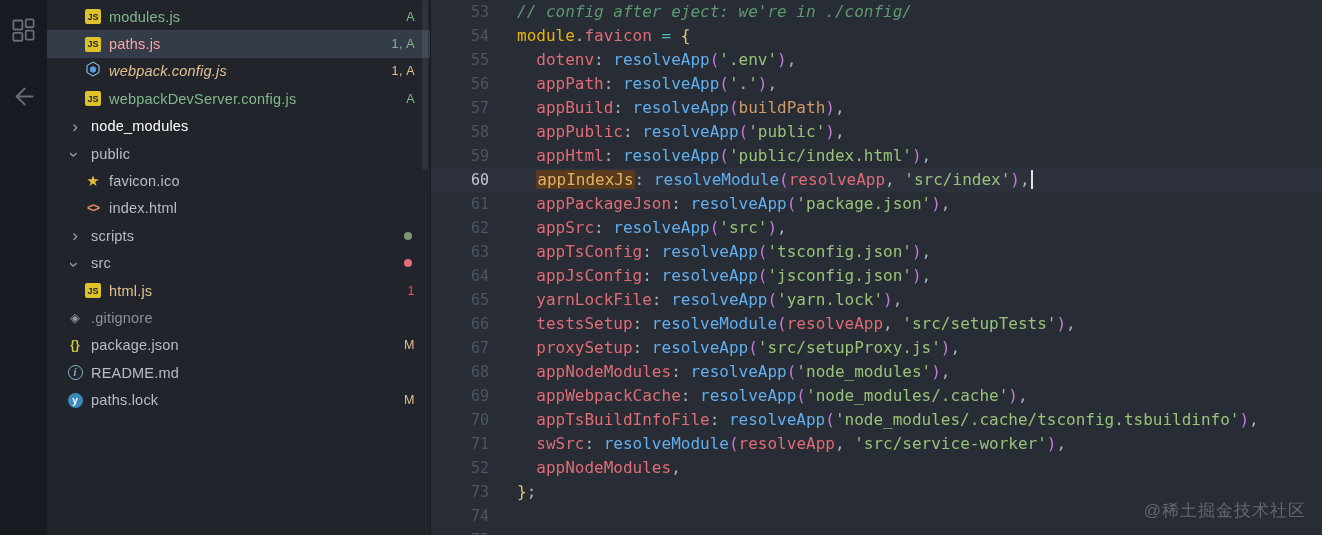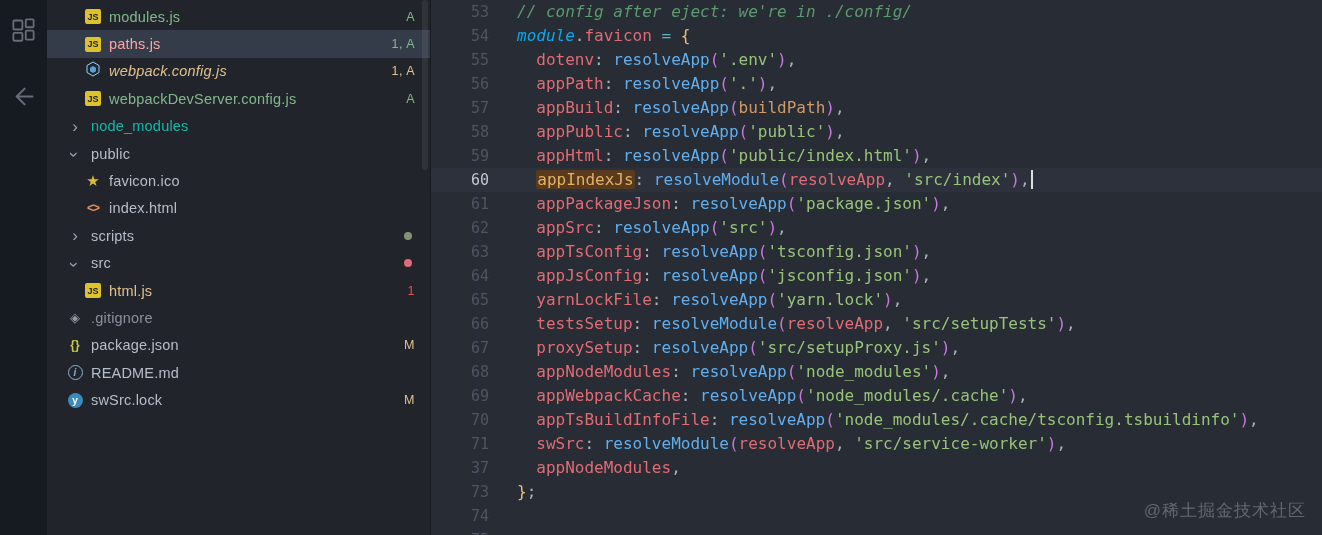--- a/index.html
+++ b/index.html
@@ -94,21 +94,21 @@
           <span class="ficon">
             <span class="ic-js">JS</span>
           </span>
           <span class="fname" style="color: rgb(129, 184, 139);">webpackDevServer.config.js</span>
           <span class="badge" style="color: rgb(129, 184, 139);">A</span>
         </div>
         <div class="srow" style="padding-left: 18px;">
           <span class="ficon">
             <span class="chev">›</span>
           </span>
-          <span class="fname" style="color: #14b8a6;">node_modules</span>
+          <span class="fname" style="color: #ffffff;">node_modules</span>
         </div>
         <div class="srow" style="padding-left: 18px;">
           <span class="ficon">
             <span class="chev chev-down">›</span>
           </span>
           <span class="fname" style="color: rgb(182, 189, 201);">public</span>
         </div>
         <div class="srow" style="padding-left: 36px;">
           <span class="ficon">
             <span class="ic-star">★</span>
@@ -158,49 +158,49 @@
         <div class="srow" style="padding-left: 18px;">
           <span class="ficon">
             <span class="ic-info">i</span>
           </span>
           <span class="fname" style="color: rgb(182, 189, 201);">README.md</span>
         </div>
         <div class="srow" style="padding-left: 18px;">
           <span class="ficon">
             <span class="ic-yarn">y</span>
           </span>
-          <span class="fname" style="color: rgb(182, 189, 201);">swSrc.lock</span>
+          <span class="fname" style="color: rgb(182, 189, 201);">paths.lock</span>
           <span class="badge" style="color: rgb(226, 192, 141);">M</span>
         </div>
       </div>
     <div class="sb-thumb"></div>
   </div>
 
   <div class="editor">
     <div id="code-area">
         <div class="code-line"><span class="ln">53</span><span class="code"><span style="color: rgb(92, 154, 111); font-style: italic;">// config after eject: we're in ./config/</span></span></div>
-        <div class="code-line"><span class="ln">54</span><span class="code"><span style="color: #0ea5e9; font-style: italic;">module</span><span style="color: rgb(171, 178, 191);">.</span><span style="color: rgb(224, 108, 117);">favicon</span><span style="color: rgb(86, 182, 194);"> = </span><span style="color: rgb(229, 192, 123);">{</span></span></div>
+        <div class="code-line"><span class="ln">54</span><span class="code"><span style="color: #eab308;">module</span><span style="color: rgb(171, 178, 191);">.</span><span style="color: rgb(224, 108, 117);">favicon</span><span style="color: rgb(86, 182, 194);"> = </span><span style="color: rgb(229, 192, 123);">{</span></span></div>
         <div class="code-line"><span class="ln">55</span><span class="code"><span style="color: rgb(171, 178, 191);">  </span><span style="color: rgb(224, 108, 117);">dotenv</span><span style="color: rgb(171, 178, 191);">: </span><span style="color: rgb(97, 175, 239);">resolveApp</span><span style="color: rgb(198, 120, 221);">(</span><span style="color: rgb(152, 195, 121);">'.env'</span><span style="color: rgb(198, 120, 221);">)</span><span style="color: rgb(171, 178, 191);">,</span></span></div>
         <div class="code-line"><span class="ln">56</span><span class="code"><span style="color: rgb(171, 178, 191);">  </span><span style="color: rgb(224, 108, 117);">appPath</span><span style="color: rgb(171, 178, 191);">: </span><span style="color: rgb(97, 175, 239);">resolveApp</span><span style="color: rgb(198, 120, 221);">(</span><span style="color: rgb(152, 195, 121);">'.'</span><span style="color: rgb(198, 120, 221);">)</span><span style="color: rgb(171, 178, 191);">,</span></span></div>
         <div class="code-line"><span class="ln">57</span><span class="code"><span style="color: rgb(171, 178, 191);">  </span><span style="color: rgb(224, 108, 117);">appBuild</span><span style="color: rgb(171, 178, 191);">: </span><span style="color: rgb(97, 175, 239);">resolveApp</span><span style="color: rgb(198, 120, 221);">(</span><span style="color: rgb(209, 154, 102);">buildPath</span><span style="color: rgb(198, 120, 221);">)</span><span style="color: rgb(171, 178, 191);">,</span></span></div>
         <div class="code-line"><span class="ln">58</span><span class="code"><span style="color: rgb(171, 178, 191);">  </span><span style="color: rgb(224, 108, 117);">appPublic</span><span style="color: rgb(171, 178, 191);">: </span><span style="color: rgb(97, 175, 239);">resolveApp</span><span style="color: rgb(198, 120, 221);">(</span><span style="color: rgb(152, 195, 121);">'public'</span><span style="color: rgb(198, 120, 221);">)</span><span style="color: rgb(171, 178, 191);">,</span></span></div>
         <div class="code-line"><span class="ln">59</span><span class="code"><span style="color: rgb(171, 178, 191);">  </span><span style="color: rgb(224, 108, 117);">appHtml</span><span style="color: rgb(171, 178, 191);">: </span><span style="color: rgb(97, 175, 239);">resolveApp</span><span style="color: rgb(198, 120, 221);">(</span><span style="color: rgb(152, 195, 121);">'public/index.html'</span><span style="color: rgb(198, 120, 221);">)</span><span style="color: rgb(171, 178, 191);">,</span></span></div>
         <div class="code-line active"><span class="ln">60</span><span class="code"><span style="color: rgb(171, 178, 191);">  </span><span class="tok-hl" style="background: rgb(90, 58, 29); color: rgb(226, 177, 104);">appIndexJs</span><span style="color: rgb(171, 178, 191);">: </span><span style="color: rgb(97, 175, 239);">resolveModule</span><span style="color: rgb(198, 120, 221);">(</span><span style="color: rgb(224, 108, 117);">resolveApp</span><span style="color: rgb(171, 178, 191);">, </span><span style="color: rgb(152, 195, 121);">'src/index'</span><span style="color: rgb(198, 120, 221);">)</span><span style="color: rgb(171, 178, 191);">,</span><span class="cursor"></span></span></div>
         <div class="code-line"><span class="ln">61</span><span class="code"><span style="color: rgb(171, 178, 191);">  </span><span style="color: rgb(224, 108, 117);">appPackageJson</span><span style="color: rgb(171, 178, 191);">: </span><span style="color: rgb(97, 175, 239);">resolveApp</span><span style="color: rgb(198, 120, 221);">(</span><span style="color: rgb(152, 195, 121);">'package.json'</span><span style="color: rgb(198, 120, 221);">)</span><span style="color: rgb(171, 178, 191);">,</span></span></div>
         <div class="code-line"><span class="ln">62</span><span class="code"><span style="color: rgb(171, 178, 191);">  </span><span style="color: rgb(224, 108, 117);">appSrc</span><span style="color: rgb(171, 178, 191);">: </span><span style="color: rgb(97, 175, 239);">resolveApp</span><span style="color: rgb(198, 120, 221);">(</span><span style="color: rgb(152, 195, 121);">'src'</span><span style="color: rgb(198, 120, 221);">)</span><span style="color: rgb(171, 178, 191);">,</span></span></div>
         <div class="code-line"><span class="ln">63</span><span class="code"><span style="color: rgb(171, 178, 191);">  </span><span style="color: rgb(224, 108, 117);">appTsConfig</span><span style="color: rgb(171, 178, 191);">: </span><span style="color: rgb(97, 175, 239);">resolveApp</span><span style="color: rgb(198, 120, 221);">(</span><span style="color: rgb(152, 195, 121);">'tsconfig.json'</span><span style="color: rgb(198, 120, 221);">)</span><span style="color: rgb(171, 178, 191);">,</span></span></div>
         <div class="code-line"><span class="ln">64</span><span class="code"><span style="color: rgb(171, 178, 191);">  </span><span style="color: rgb(224, 108, 117);">appJsConfig</span><span style="color: rgb(171, 178, 191);">: </span><span style="color: rgb(97, 175, 239);">resolveApp</span><span style="color: rgb(198, 120, 221);">(</span><span style="color: rgb(152, 195, 121);">'jsconfig.json'</span><span style="color: rgb(198, 120, 221);">)</span><span style="color: rgb(171, 178, 191);">,</span></span></div>
         <div class="code-line"><span class="ln">65</span><span class="code"><span style="color: rgb(171, 178, 191);">  </span><span style="color: rgb(224, 108, 117);">yarnLockFile</span><span style="color: rgb(171, 178, 191);">: </span><span style="color: rgb(97, 175, 239);">resolveApp</span><span style="color: rgb(198, 120, 221);">(</span><span style="color: rgb(152, 195, 121);">'yarn.lock'</span><span style="color: rgb(198, 120, 221);">)</span><span style="color: rgb(171, 178, 191);">,</span></span></div>
         <div class="code-line"><span class="ln">66</span><span class="code"><span style="color: rgb(171, 178, 191);">  </span><span style="color: rgb(224, 108, 117);">testsSetup</span><span style="color: rgb(171, 178, 191);">: </span><span style="color: rgb(97, 175, 239);">resolveModule</span><span style="color: rgb(198, 120, 221);">(</span><span style="color: rgb(224, 108, 117);">resolveApp</span><span style="color: rgb(171, 178, 191);">, </span><span style="color: rgb(152, 195, 121);">'src/setupTests'</span><span style="color: rgb(198, 120, 221);">)</span><span style="color: rgb(171, 178, 191);">,</span></span></div>
         <div class="code-line"><span class="ln">67</span><span class="code"><span style="color: rgb(171, 178, 191);">  </span><span style="color: rgb(224, 108, 117);">proxySetup</span><span style="color: rgb(171, 178, 191);">: </span><span style="color: rgb(97, 175, 239);">resolveApp</span><span style="color: rgb(198, 120, 221);">(</span><span style="color: rgb(152, 195, 121);">'src/setupProxy.js'</span><span style="color: rgb(198, 120, 221);">)</span><span style="color: rgb(171, 178, 191);">,</span></span></div>
         <div class="code-line"><span class="ln">68</span><span class="code"><span style="color: rgb(171, 178, 191);">  </span><span style="color: rgb(224, 108, 117);">appNodeModules</span><span style="color: rgb(171, 178, 191);">: </span><span style="color: rgb(97, 175, 239);">resolveApp</span><span style="color: rgb(198, 120, 221);">(</span><span style="color: rgb(152, 195, 121);">'node_modules'</span><span style="color: rgb(198, 120, 221);">)</span><span style="color: rgb(171, 178, 191);">,</span></span></div>
         <div class="code-line"><span class="ln">69</span><span class="code"><span style="color: rgb(171, 178, 191);">  </span><span style="color: rgb(224, 108, 117);">appWebpackCache</span><span style="color: rgb(171, 178, 191);">: </span><span style="color: rgb(97, 175, 239);">resolveApp</span><span style="color: rgb(198, 120, 221);">(</span><span style="color: rgb(152, 195, 121);">'node_modules/.cache'</span><span style="color: rgb(198, 120, 221);">)</span><span style="color: rgb(171, 178, 191);">,</span></span></div>
         <div class="code-line"><span class="ln">70</span><span class="code"><span style="color: rgb(171, 178, 191);">  </span><span style="color: rgb(224, 108, 117);">appTsBuildInfoFile</span><span style="color: rgb(171, 178, 191);">: </span><span style="color: rgb(97, 175, 239);">resolveApp</span><span style="color: rgb(198, 120, 221);">(</span><span style="color: rgb(152, 195, 121);">'node_modules/.cache/tsconfig.tsbuildinfo'</span><span style="color: rgb(198, 120, 221);">)</span><span style="color: rgb(171, 178, 191);">,</span></span></div>
         <div class="code-line"><span class="ln">71</span><span class="code"><span style="color: rgb(171, 178, 191);">  </span><span style="color: rgb(224, 108, 117);">swSrc</span><span style="color: rgb(171, 178, 191);">: </span><span style="color: rgb(97, 175, 239);">resolveModule</span><span style="color: rgb(198, 120, 221);">(</span><span style="color: rgb(224, 108, 117);">resolveApp</span><span style="color: rgb(171, 178, 191);">, </span><span style="color: rgb(152, 195, 121);">'src/service-worker'</span><span style="color: rgb(198, 120, 221);">)</span><span style="color: rgb(171, 178, 191);">,</span></span></div>
-        <div class="code-line"><span class="ln">37</span><span class="code"><span style="color: rgb(171, 178, 191);">  </span><span style="color: rgb(224, 108, 117);">appNodeModules</span><span style="color: rgb(171, 178, 191);">,</span></span></div>
+        <div class="code-line"><span class="ln">52</span><span class="code"><span style="color: rgb(171, 178, 191);">  </span><span style="color: rgb(224, 108, 117);">appNodeModules</span><span style="color: rgb(171, 178, 191);">,</span></span></div>
         <div class="code-line"><span class="ln">73</span><span class="code"><span style="color: rgb(229, 192, 123);">}</span><span style="color: rgb(171, 178, 191);">;</span></span></div>
         <div class="code-line"><span class="ln">74</span><span class="code"></span></div>
         <div class="code-line"><span class="ln">75</span><span class="code"></span></div>
       </div>
     <div class="watermark">@稀土掘金技术社区</div>
   </div>
 
 </div>
 
 </body></html>

